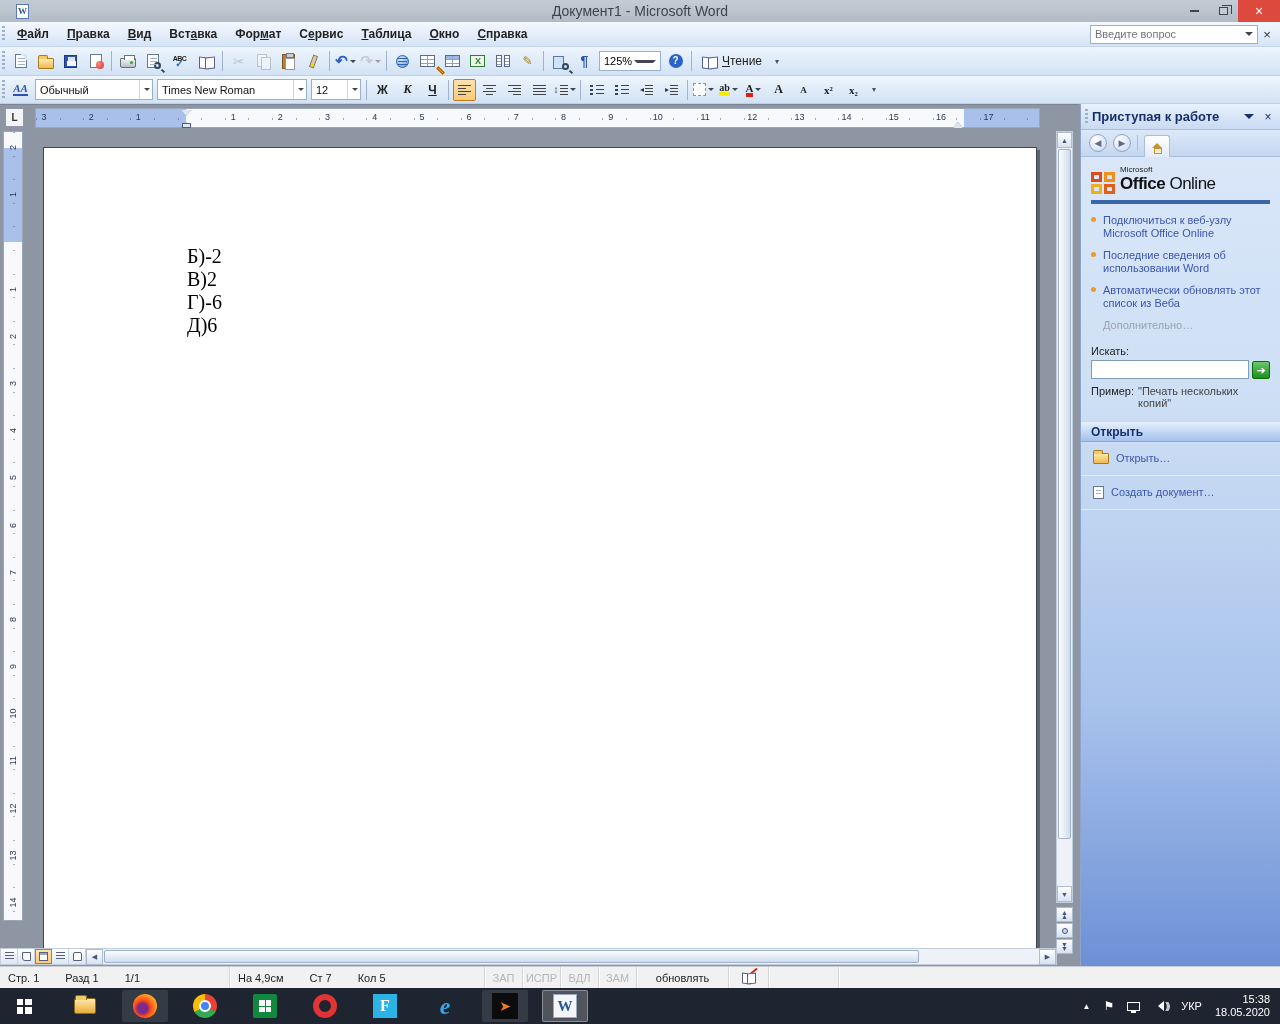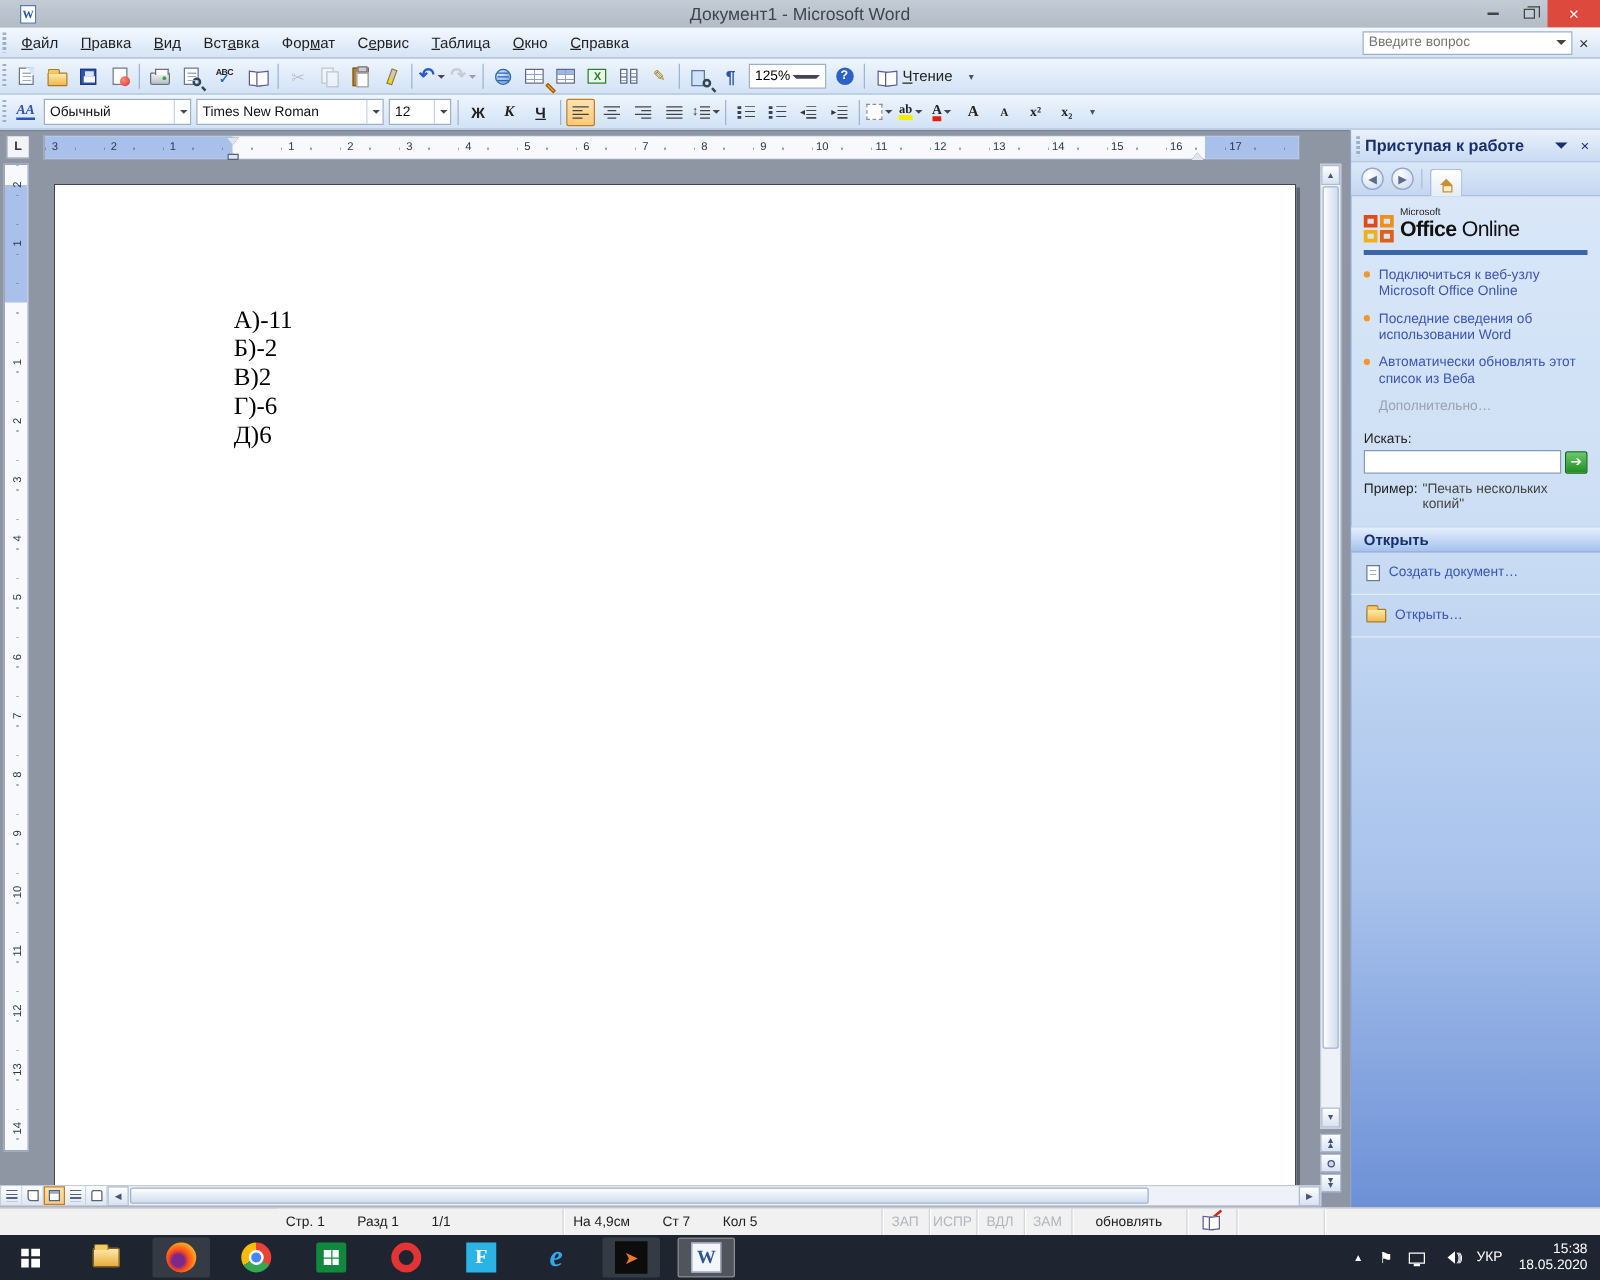--- a/index.html
+++ b/index.html
@@ -14,21 +14,21 @@
   .capbtns { margin-left:auto; display:flex; height:22px; }
   .capbtn { width:29px; height:22px; display:flex; align-items:center; justify-content:center; color:#444; }
   .min-glyph { width:9px; height:2px; background:#444; }
   .res-glyph { width:9px; height:8px; border:1px solid #444; position:relative; background:#c3ccd5; }
   .res-glyph::before { content:""; position:absolute; left:2px; top:-3px; width:9px; height:8px; border:1px solid #444; border-bottom:none; border-left:none; }
   .closebtn { width:42px; background:#dd4a3d; color:#fff; font-size:14px; }
 
   
   .menubar { position:absolute; top:22px; left:0; right:0; height:25px; background:linear-gradient(#f3f8fe,#d6e4f6); border-bottom:1px solid #c3d4ec; display:flex; align-items:center; }
   .grip { width:5px; height:70%; margin:0 3px 0 2px; background:repeating-linear-gradient(#9ab0cc 0 2px, transparent 2px 4px); width:3px; }
-  .menus { display:flex; }
+  .menus { display:flex;font-weight:bold; }
   .menu-item { padding:4px 9px; font-size:12px; color:#222; cursor:default; }
   .menu-item u { text-underline-offset:1px; }
   .qwrap { margin-left:auto; display:flex; align-items:center; margin-right:4px; }
   .qbox { width:168px; height:19px; background:#fff; border:1px solid #9ab0cc; display:flex; align-items:center; }
   .qbox input { flex:1; border:none; outline:none; font:11px "Liberation Sans",sans-serif; color:#555; padding:0 4px; background:transparent; }
   .dd { width:0; height:0; border:4px solid transparent; border-top-color:#444; margin:4px 4px 0 0; }
   .mb-close { width:18px; text-align:center; font-size:13px; color:#333; }
 
   
   .toolbar { position:absolute; left:0; right:0; background:linear-gradient(#eef5fd,#d2e2f5); border-bottom:1px solid #bcd0ea; display:flex; align-items:center; }
@@ -203,21 +203,21 @@
   .gobtn { width:18px; height:18px; background:linear-gradient(#6cc86c,#1e8e1e); border:1px solid #0c6c0c; color:#fff; font-size:11px; line-height:16px; text-align:center; border-radius:2px; }
   .example { display:flex; gap:4px; color:#222; margin-bottom:12px; }
   .example .ex { color:#444; }
   .openhdr { height:21px; background:linear-gradient(#e6effc,#a4c2ee); border-top:1px solid #c8d8f0; border-bottom:1px solid #8fa8d4; display:flex; align-items:center; padding-left:10px; font-weight:bold; font-size:12px; color:#16306e; }
   .openrow { display:flex; align-items:center; gap:7px; padding:10px 0 10px 12px; border-bottom:1px solid rgba(255,255,255,.5); }
   .openrow .tpl { font-size:11px; }
   .minipg { width:11px; height:13px; background:#fff; border:1px solid #687890; position:relative; flex:none; }
   .minipg::after { content:""; position:absolute; left:2px; top:3px; width:5px; height:6px; background:repeating-linear-gradient(#9ab0c8 0 1px,transparent 1px 3px); }
 
   
-  .statusbar { position:absolute; left:0; right:0; bottom:36px; height:22px; background:#f1f1f1; border-top:1px solid #c9ccd2; display:flex; align-items:stretch; font-size:11px; color:#222;justify-content:center; }
+  .statusbar { position:absolute; left:0; right:0; bottom:36px; height:22px; background:#f1f1f1; border-top:1px solid #c9ccd2; display:flex; align-items:stretch; font-size:11px; color:#222; }
   .sseg { display:flex; align-items:center; border-right:1px solid #d3d6db; box-shadow:1px 0 0 #fff; padding:0 8px; gap:0; }
   .sseg span { margin-right:26px; }
   .modebox { width:38px; display:flex; align-items:center; justify-content:center; color:#b3b6bc; border-right:1px solid #d3d6db; box-shadow:1px 0 0 #fff; }
   .langseg { width:92px; justify-content:center; display:flex; align-items:center; border-right:1px solid #d3d6db; box-shadow:1px 0 0 #fff; }
   .bookseg { width:40px; display:flex; align-items:center; justify-content:center; border-right:1px solid #d3d6db; box-shadow:1px 0 0 #fff; }
   .sbook { width:14px; height:10px; position:relative; }
   .sbook::before,.sbook::after { content:""; position:absolute; top:0; width:7px; height:9px; background:#fdfdfd; border:1px solid #5b5e8c; }
   .sbook::before { left:0; transform:skewY(6deg); } .sbook::after { right:0; transform:skewY(-6deg); }
   .sbook i { position:absolute; right:-2px; top:-3px; width:8px; height:2px; background:#d02818; transform:rotate(-40deg); }
   .emptyseg { width:70px; border-right:1px solid #d3d6db; box-shadow:1px 0 0 #fff; }
@@ -561,21 +561,20 @@
         <span class="vr-cell">12</span>
         <span class="vr-cell">13</span>
         <span class="vr-cell">14</span>
       </div>
   </div>
 
   <div class="canvas">
     <div class="page">
       <div class="doc-text">
         <div>
-            <div class="doc-line">А)-11</div>
             <div class="doc-line">Б)-2</div>
             <div class="doc-line">В)2</div>
             <div class="doc-line">Г)-6</div>
             <div class="doc-line">Д)6</div>
           </div>
       </div>
     </div>
   </div>
 
   <div class="vscroll">
@@ -671,26 +670,26 @@
       <input style="">
       <div class="gobtn"><span>➔</span></div>
     </div>
     <div class="example">
         <span>Пример:</span>
         <span class="ex">"Печать нескольких копий"</span>
       </div>
   </div>
   <div class="openhdr">Открыть</div>
   <div class="openrow">
+    <span class="folder" style="margin-top:0"></span>
+    <span class="tpl">Открыть…</span>
+  </div>
+  <div class="openrow">
     <span class="minipg"></span>
     <span class="tpl">Создать документ…</span>
-  </div>
-  <div class="openrow">
-    <span class="folder" style="margin-top:0"></span>
-    <span class="tpl">Открыть…</span>
   </div>
 </div>
 
 <div class="statusbar">
   <div class="sseg" style="width:230px">
     <span>Стр. 1</span>
     <span>Разд 1</span>
     <span>1/1</span>
   </div>
   <div class="sseg" style="width:255px">

